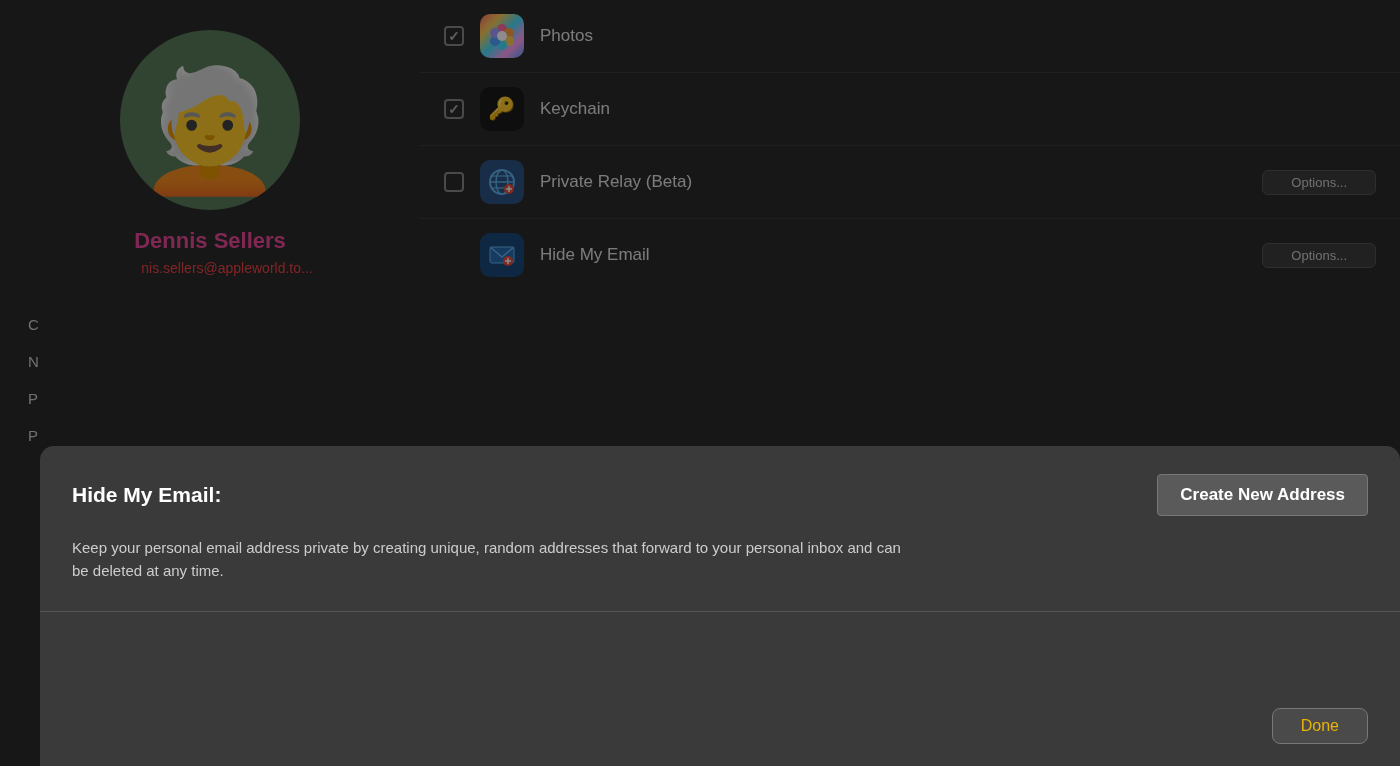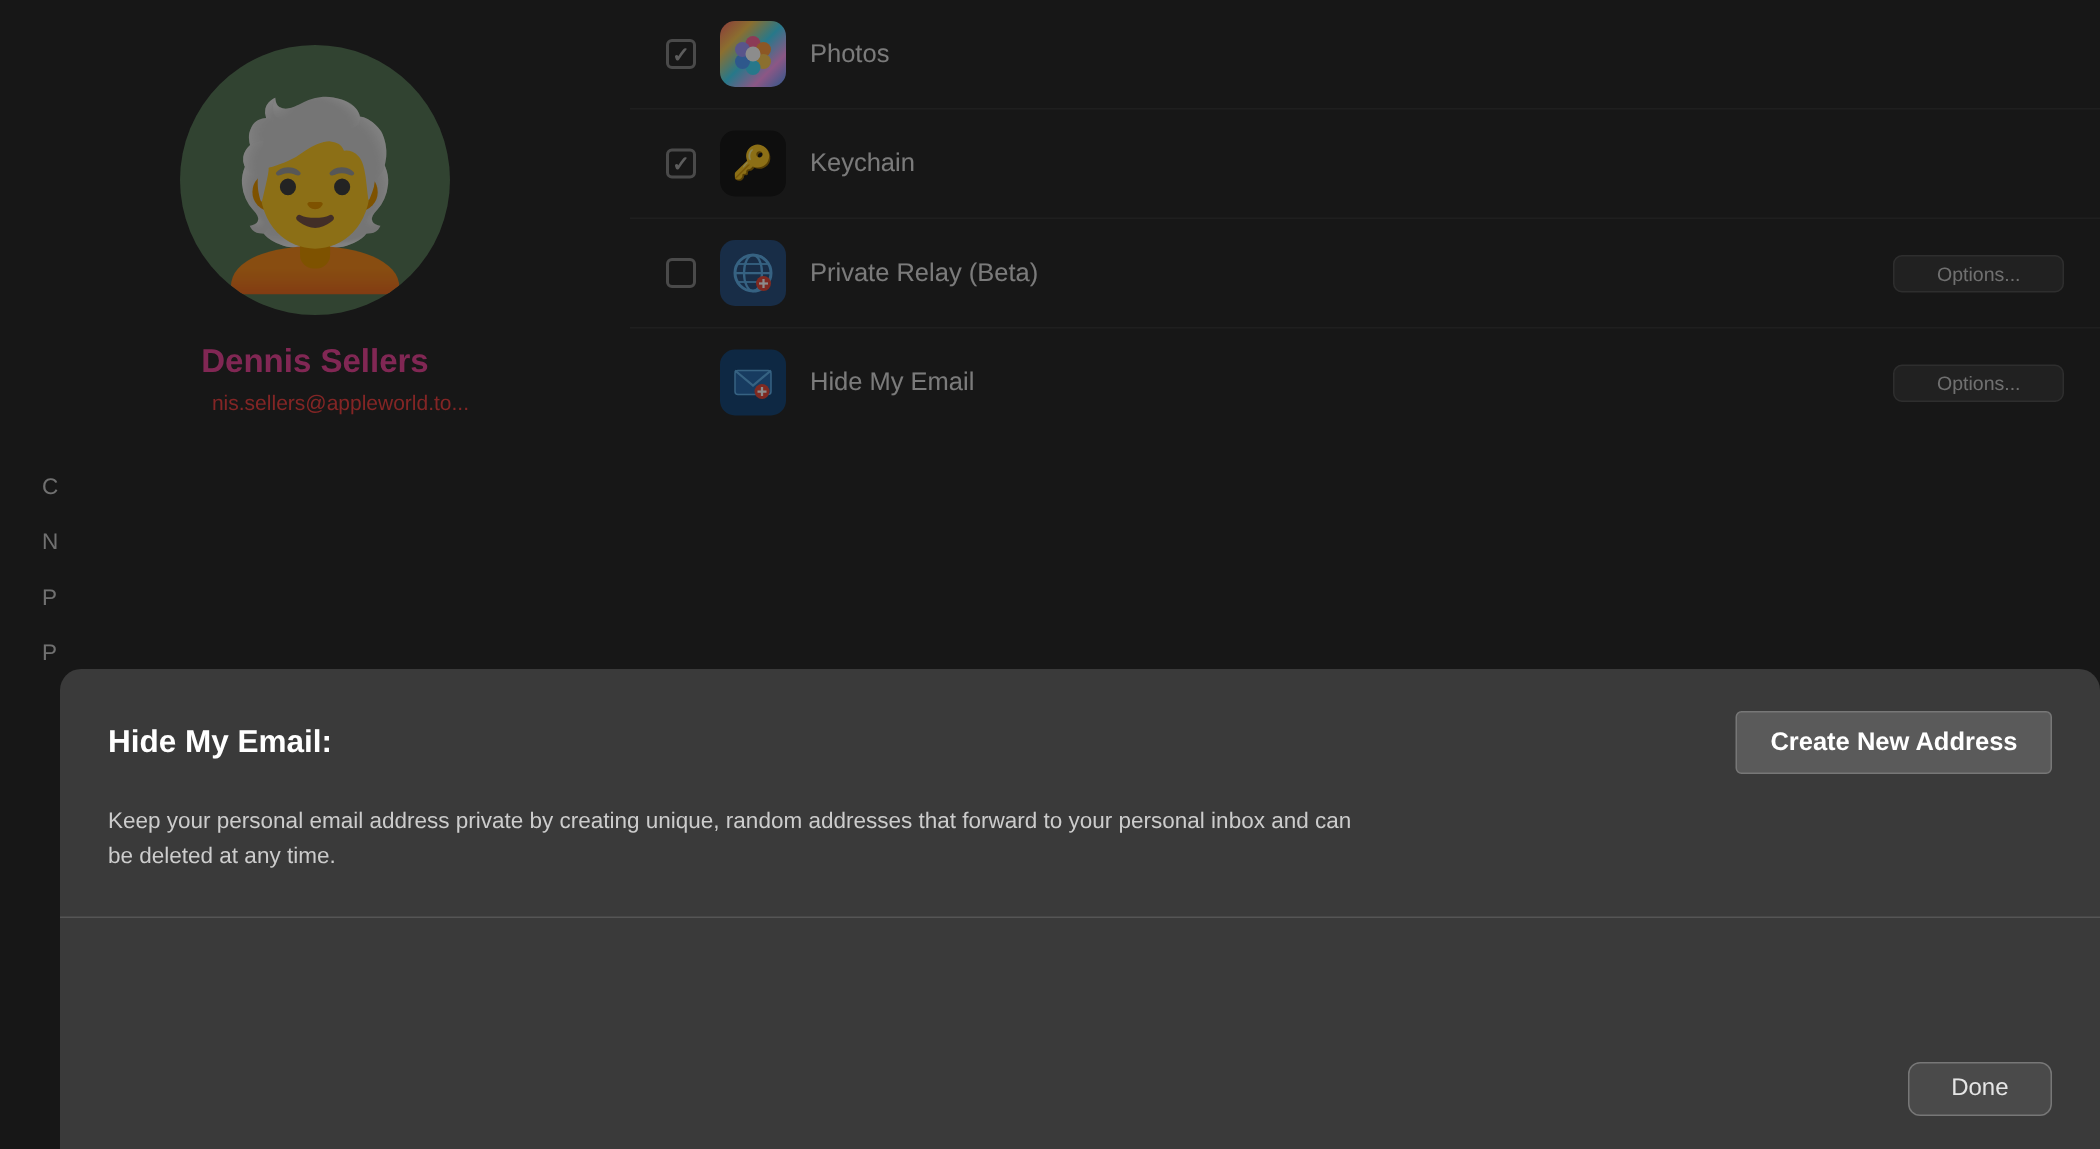--- a/index.html
+++ b/index.html
@@ -259,21 +259,21 @@
       display: flex;
       justify-content: flex-end;
       flex: 1;
       align-items: flex-end;
     }
 
     .done-btn {
       background: #4a4a4a;
       border: 1px solid #777;
       border-radius: 8px;
-      color: #e5e5e5;
+      color: #eab308;
       font-size: 16px;
       font-weight: 500;
       padding: 8px 28px;
       cursor: pointer;
     }
 
     
     .photos-flower {
       width: 30px;
       height: 30px;

